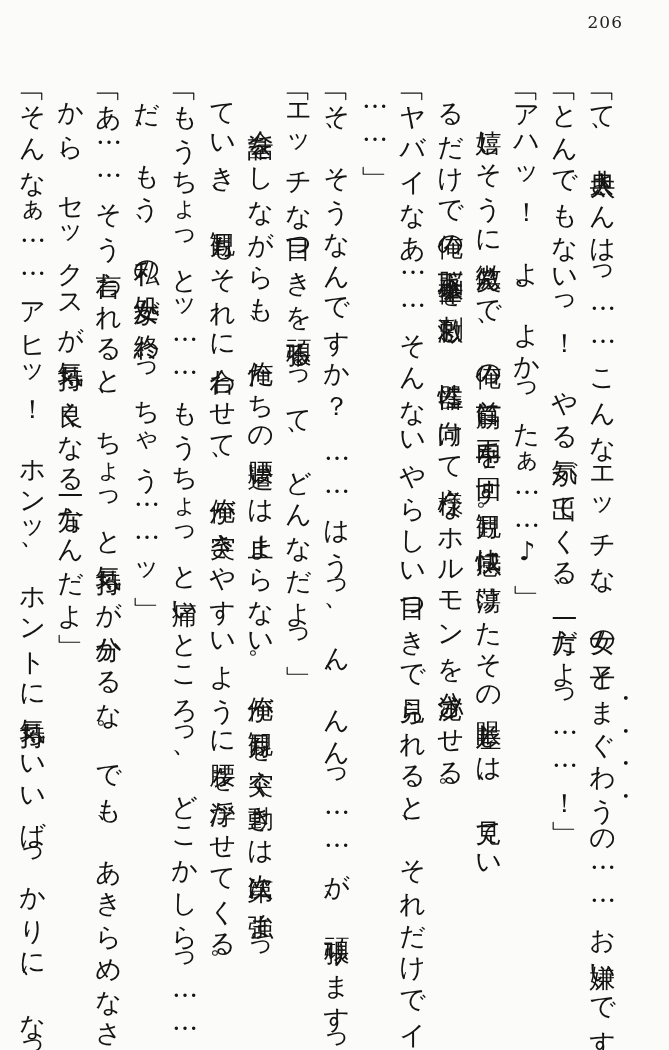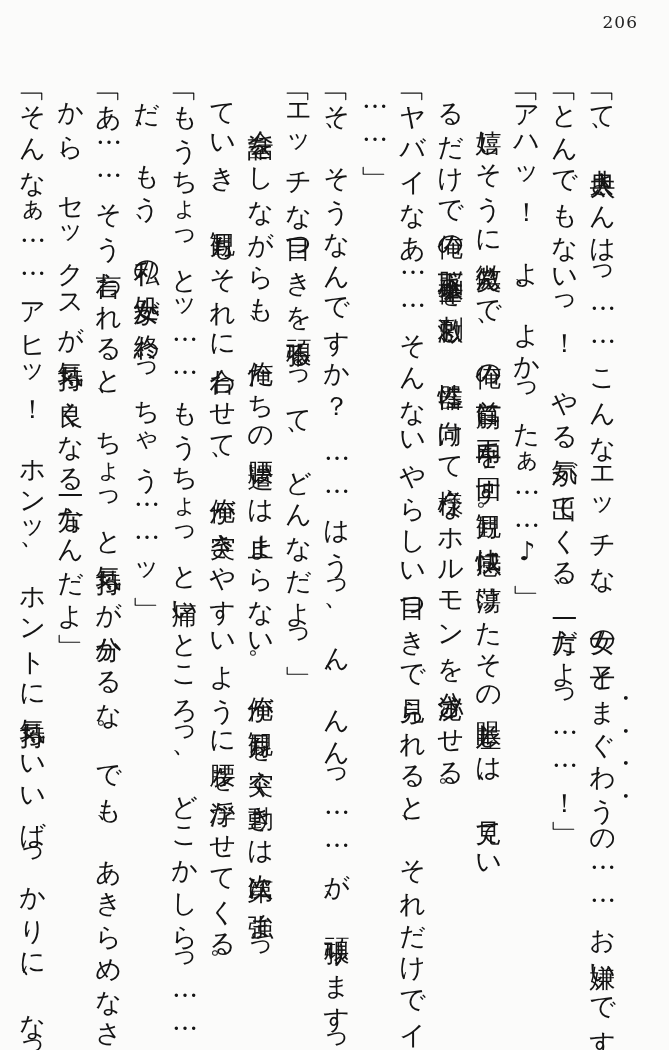--- a/index.html
+++ b/index.html
@@ -10,21 +10,21 @@
     width: 669px;
     height: 1050px;
     background: #fbfbfa;
     position: relative;
     overflow: hidden;
     font-family: "DejaVu Serif", "Liberation Serif", serif;
   }
   .page-number {
     position: absolute;
     top: 12px;
-    right: 31px;
+    right: 46px;
     font-size: 17px;
     color: #222;
     letter-spacing: 1px;
   }
   .text-block {
     position: absolute;
     top: 84px;
     right: 36px;
     width: 610px;
     height: 958px;

